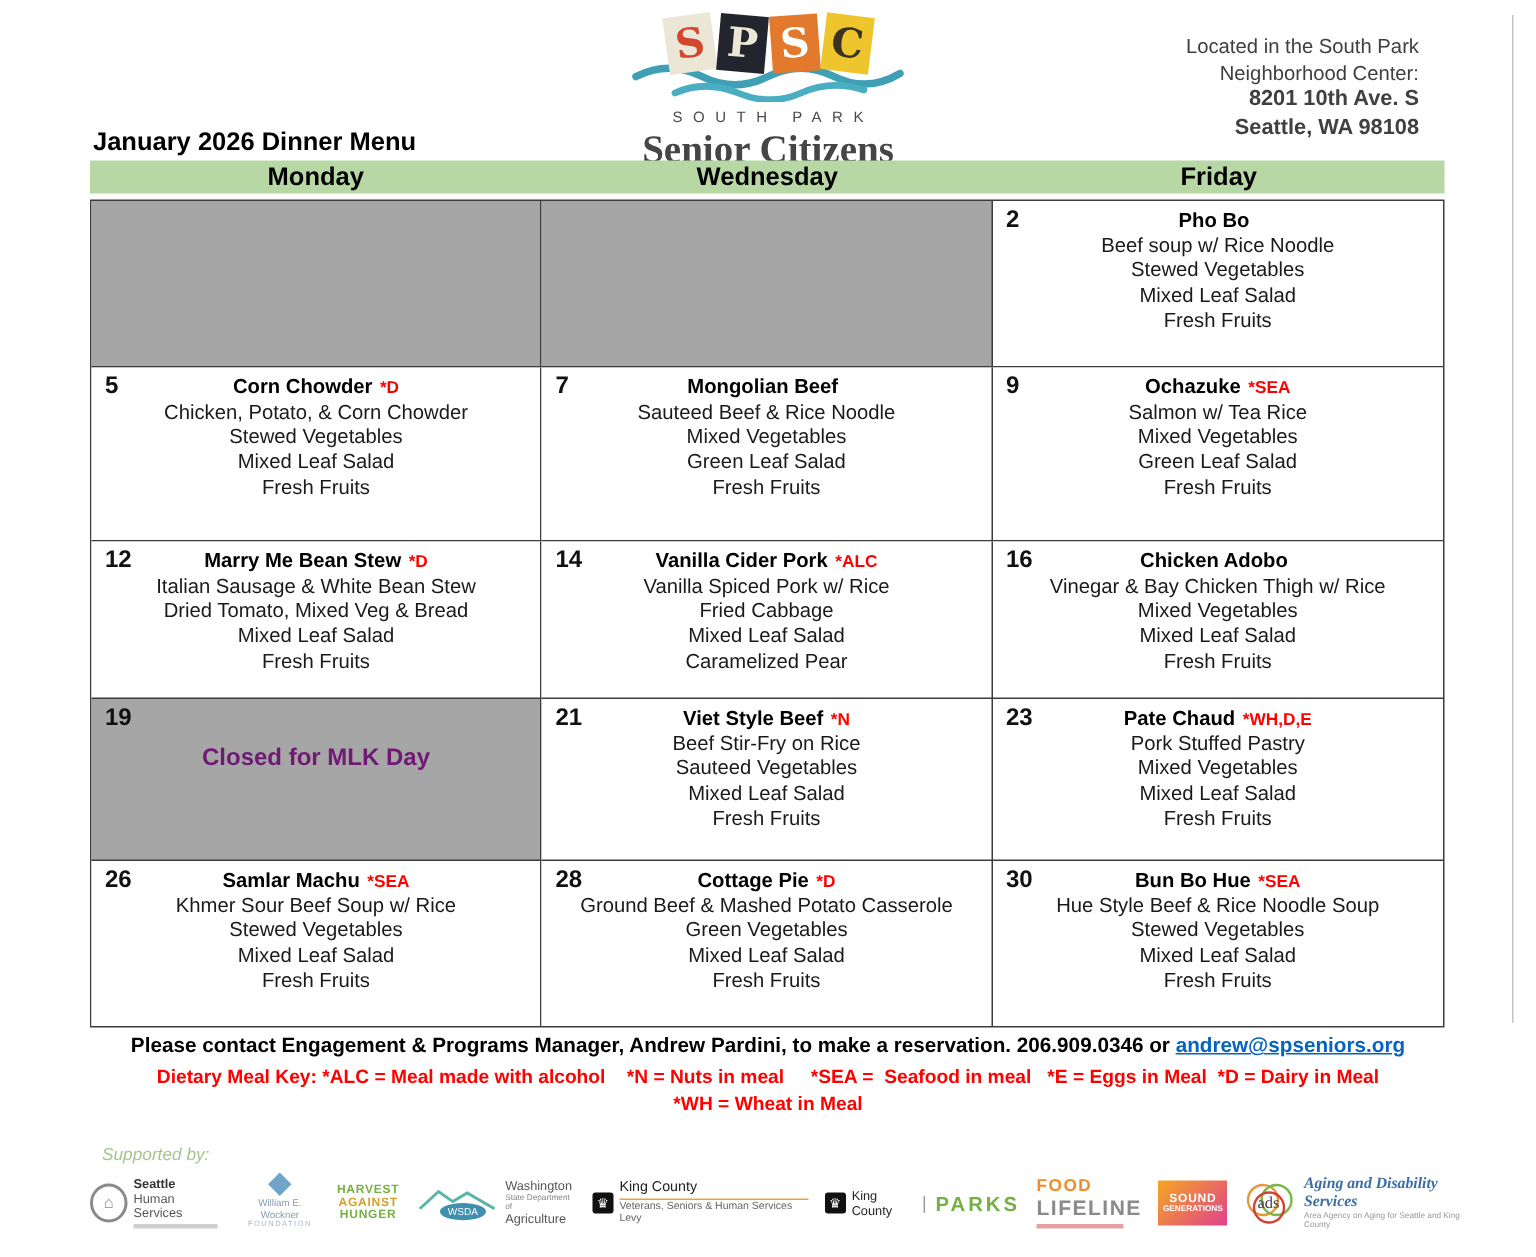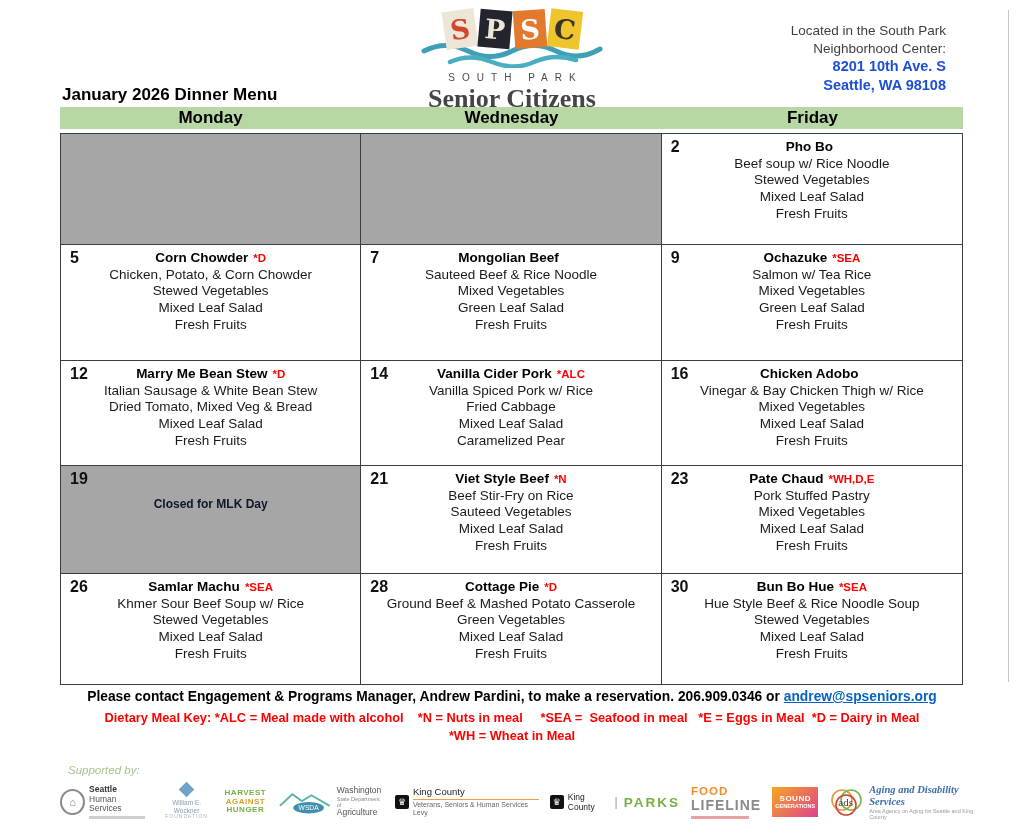--- a/index.html
+++ b/index.html
@@ -13,21 +13,21 @@
           font-family:"DejaVu Serif", serif; font-weight:bold; font-size:27px; }
   .tile.t0 { background:#ece6d6; color:#d2472e; transform:rotate(-8deg); }
   .tile.t1 { background:#23252e; color:#ece6d6; transform:rotate(5deg); }
   .tile.t2 { background:#e2792c; color:#ffffff; transform:rotate(-4deg); }
   .tile.t3 { background:#eec52c; color:#3a3424; transform:rotate(7deg); }
   .waves { margin-top:-10px; }
   .logo-sub { font-size:10px; letter-spacing:7px; color:#4a4a4a; margin-top:0; padding-left:7px; }
   .logo-org { font-family:"Liberation Serif", serif; font-weight:bold; font-size:26px; color:#454545; margin-top:1px; }
 
   .address { position:absolute; top:22px; right:78px; text-align:right; font-size:13.5px; color:#3f3f3f; line-height:1.3; }
-  .address .addr-bold { font-weight:bold; font-size:14.5px; color:#1d4ed8; }
+  .address .addr-bold { font-weight:bold; font-size:14.5px; color:#404040; }
 
   .page-title { position:absolute; left:62px; top:85px; font-size:17px; font-weight:bold; color:#000; }
 
   .page-edge { position:absolute; left:1008px; top:10px; width:1px; height:672px; background:#c6c6c6; }
 
   
   .cal-header { position:absolute; left:60px; top:107px; width:903px; height:22px; background:#b7d7a5;
                 display:grid; grid-template-columns:1fr 1fr 1fr; align-items:center; text-align:center;
                 font-weight:bold; font-size:17px; color:#000; }
   .cal-grid { position:absolute; left:60px; top:133px; width:903px;
@@ -36,21 +36,21 @@
               border:1.5px solid #3c3c3c; }
   .cell { position:relative; border-right:1.2px solid #3c3c3c; border-bottom:1.2px solid #3c3c3c;
           padding:5px 4px 0 4px; background:#fff; }
   .cell:nth-child(3n) { border-right:none; }
   .cell:nth-child(n+13) { border-bottom:none; }
   .cell.gray { background:#a6a6a6; }
   .day { position:absolute; top:4px; left:9px; font-weight:bold; font-size:16px; color:#111; }
   .meal-title { text-align:center; font-weight:bold; font-size:13.5px; color:#000; line-height:1.25; }
   .meal-title .tag { color:#ff0000; font-size:11.5px; margin-left:5px; }
   .line { text-align:center; font-size:13.5px; color:#1a1a1a; line-height:1.23; }
-  .closed-text { text-align:center; font-weight:bold; font-size:12px; color:#0f172a; margin-top:26px; }
+  .closed-text { text-align:center; font-weight:bold; font-size:16px; color:#701a75; margin-top:26px; }
 
   
   .contact { position:absolute; top:689px; left:0; width:100%; text-align:center;
              font-size:13.8px; font-weight:bold; color:#000; }
   .contact a { color:#0563c1; }
   .key-line { position:absolute; left:0; width:100%; text-align:center; color:#ff0000;
               font-weight:bold; font-size:12.8px; white-space:pre; }
   .key1 { top:710px; }
   .key2 { top:728px; }
 

